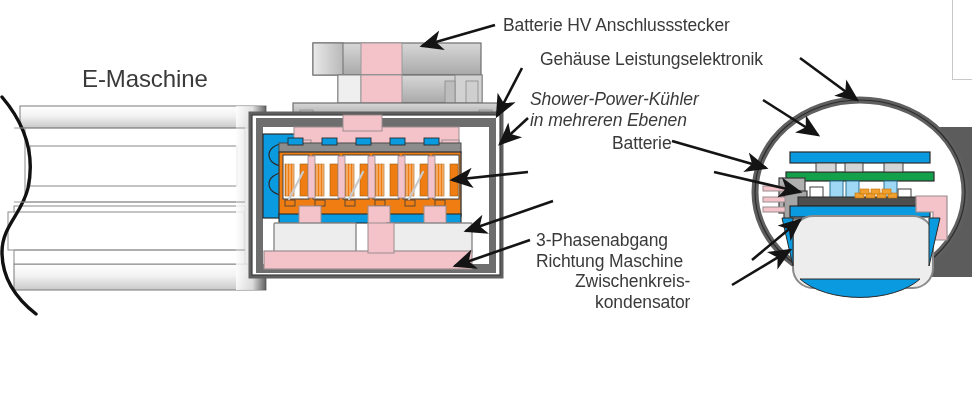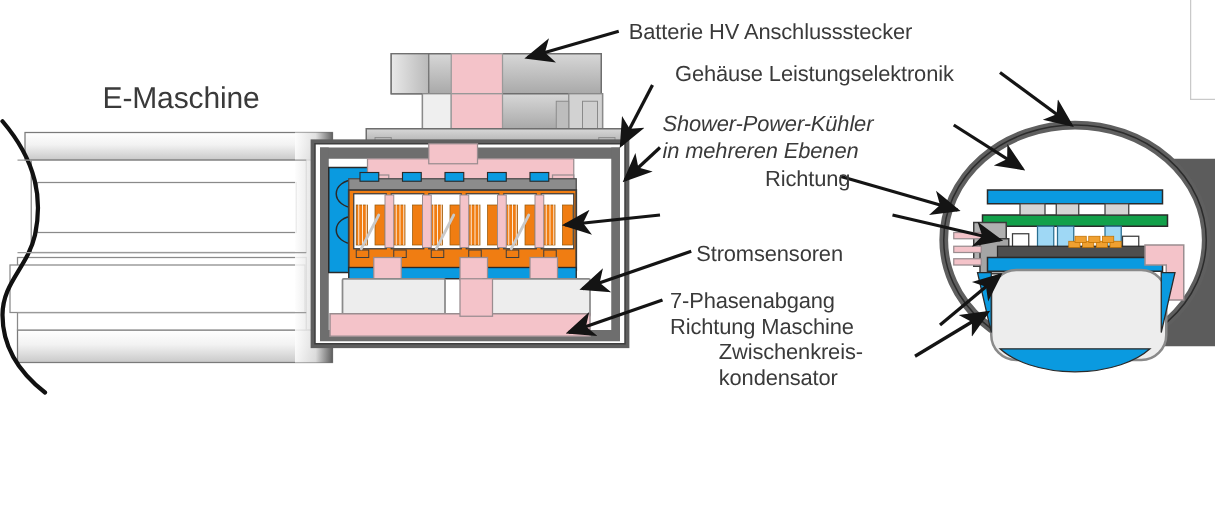--- a/index.html
+++ b/index.html
@@ -39,21 +39,21 @@
   }
   .callout.c-right { text-align: right; }
 
   #lbl-batterie   { left: 503px; top: 15px; }
   #lbl-gehaeuse   { left: 512px; top: 49px; margin-left: 28px; }
   #lbl-shower     { left: 530px; top: 89px; text-align: left; font-style: italic;}
   #lbl-treiber    { left: 612px; top: 133px; }
   #lbl-leistung   { left: 538px; top: 163px; }
   #lbl-strom      { left: 557px; top: 193px; }
   #lbl-phasen     { left: 536px; top: 230px; }
-  #lbl-zwischen   { left: 575px; top: 271px; }
+  #lbl-zwischen   { left: 575px; top: 271px; text-align: right; }
   #lbl-emaschine  { left: 82px; top: 68px; font-size: 24px; }
 
   
   #logobar {
     position: absolute;
     left: 0; top: 344px;
     width: 972px; height: 62px;
     background: #ffffff;
   }
   
@@ -339,26 +339,25 @@
     </g>
   </svg>
 
   <div class="callout c-right" id="lbl-batterie">Batterie HV Anschlussstecker</div>
 
   <div class="callout c-right" id="lbl-gehaeuse">Gehäuse Leistungselektronik</div>
 
   <div class="callout" id="lbl-shower">Shower-Power-Kühler
 in mehreren Ebenen</div>
 
-  <div class="callout c-right" id="lbl-treiber">Richtung</div>
-
-
-  <div class="callout c-right" id="lbl-strom">Stromsensoren</div>
-
-  <div class="callout" id="lbl-phasen">7-Phasenabgang
+  <div class="callout c-right" id="lbl-treiber">Batterie</div>
+
+
+
+  <div class="callout" id="lbl-phasen">3-Phasenabgang
 Richtung Maschine</div>
 
   <div class="callout" id="lbl-zwischen">Zwischenkreis-
 kondensator</div>
 
   <div class="callout" id="lbl-emaschine">E-Maschine</div>
 
   <div id="corner-panel"></div>
 
   <div id="logobar">

